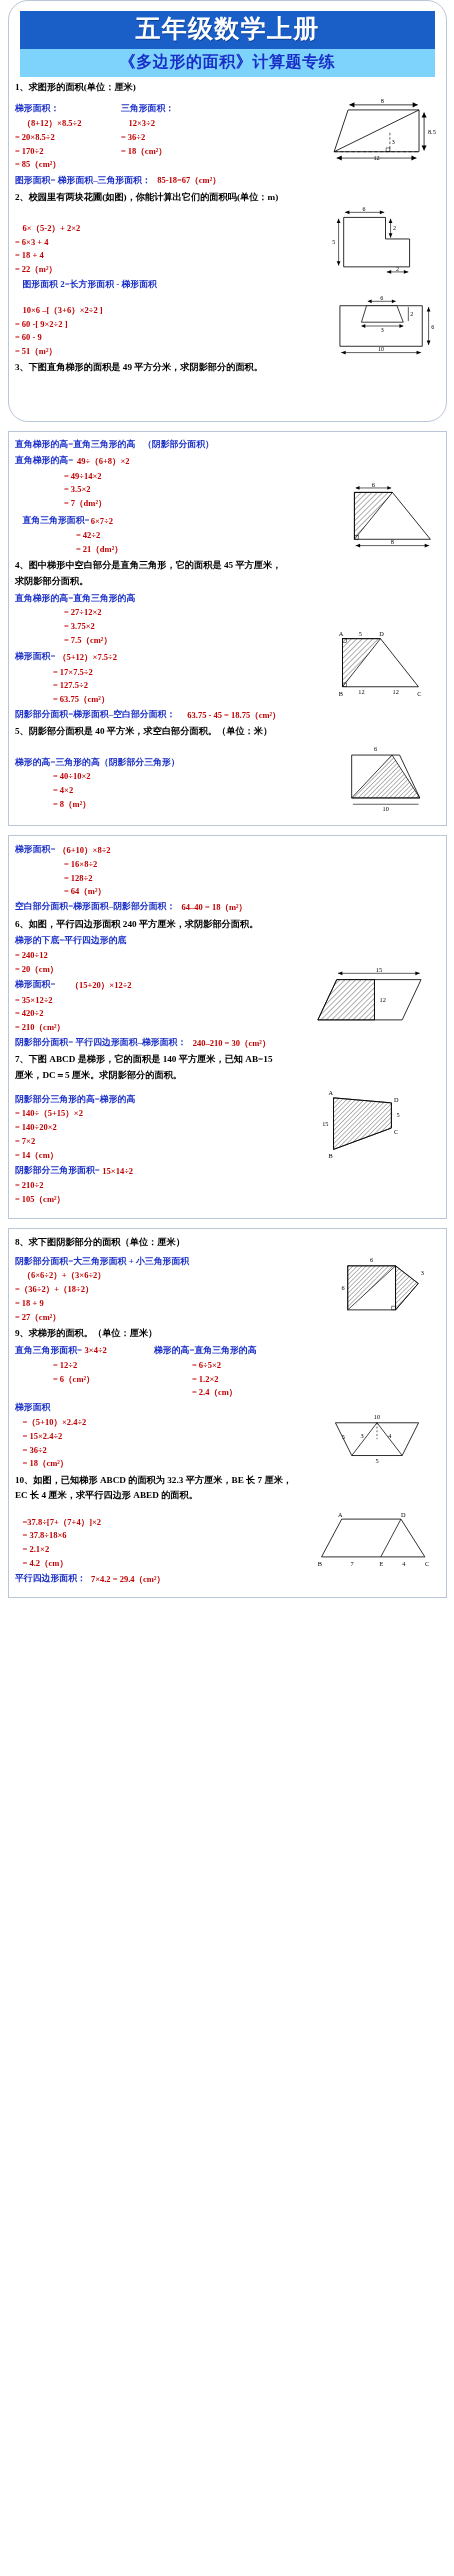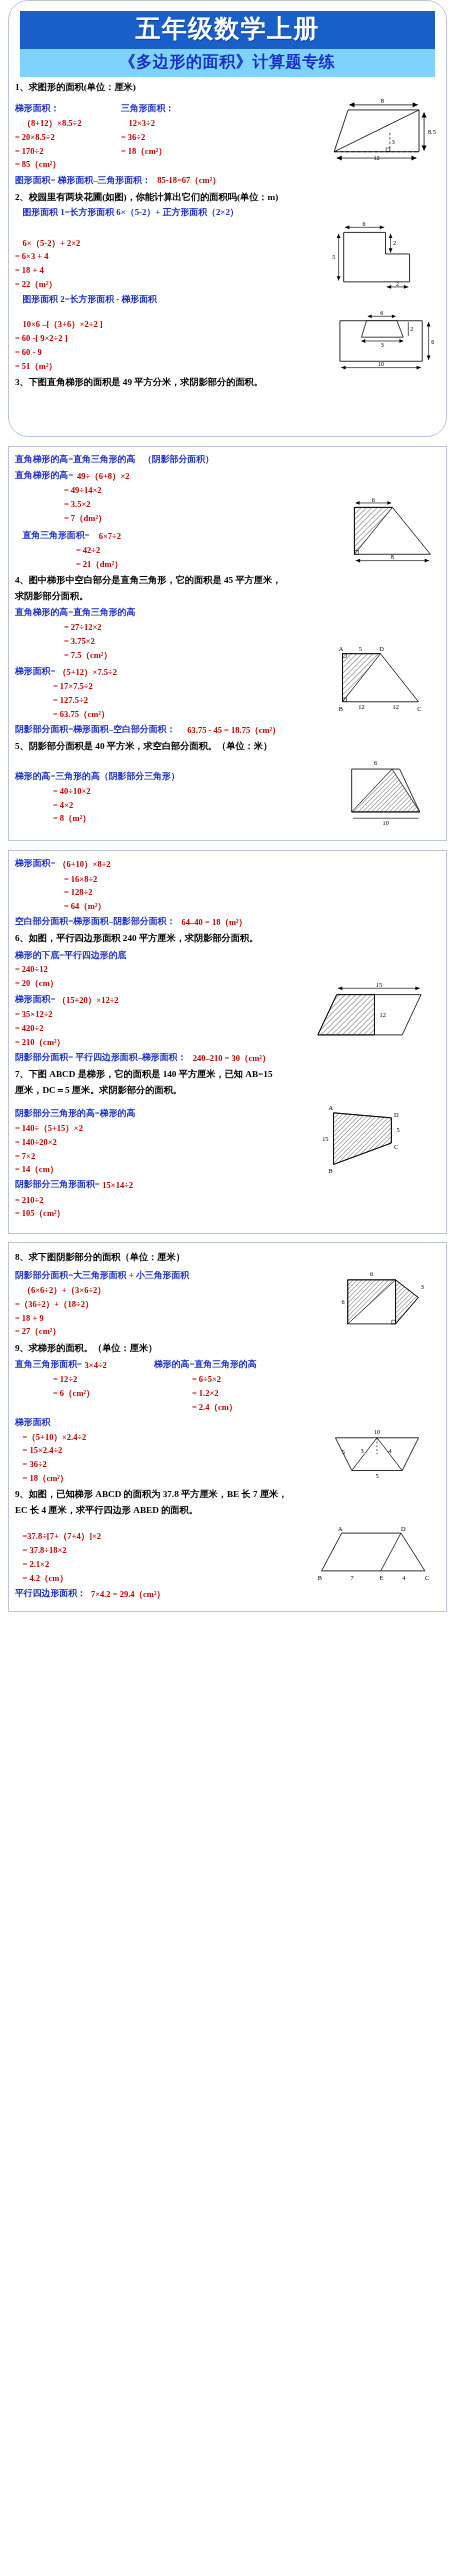--- a/index.html
+++ b/index.html
@@ -148,21 +148,20 @@
         </svg>
       </div>
     </div>
 
     <div class="row">
       <div class="blue">图形面积= 梯形面积–三角形面积：</div>
       <div class="red" style="margin-left:6.3px">85-18=67（cm²）</div>
     </div>
 
     <div class="q">2、校园里有两块花圃(如图)，你能计算出它们的面积吗(单位：m)</div>
-    <div class="blue ind1">图形面积 1=长方形面积 6×（5-2）+ 正方形面积（2×2）</div>
 
     <div class="row">
       <div class="col-left" style="width:209px">
         <div class="red ind1">6×（5-2）+ 2×2</div>
         <div class="red">= 6×3 + 4</div>
         <div class="red">= 18 + 4</div>
         <div class="red">= 22（m²）</div>
       </div>
       <div class="col-fig figbox">
         <svg width="109" height="71" viewBox="0 0 172 112">
@@ -236,21 +235,21 @@
       <div class="col-left" style="width:240px">
         <div class="row">
           <div class="blue">直角梯形的高=</div>
           <div class="red" style="margin-left:3.8px">49÷（6+8）×2</div>
         </div>
         <div class="red ind3">= 49÷14×2</div>
         <div class="red ind3">= 3.5×2</div>
         <div class="red ind3">= 7（dm²）</div>
         <div class="row" style="margin-top:2.5px">
           <div class="blue ind1">直角三角形面积=</div>
-          <div class="red" style="margin-left:9px">6×7÷2</div>
+          <div class="red" style="margin-left:1px">6×7÷2</div>
         </div>
         <div class="red ind4">= 42÷2</div>
         <div class="red ind4">= 21（dm²）</div>
       </div>
       <div class="col-fig figbox">
         <svg width="111" height="76" viewBox="0 0 175 120">
           <defs>
             <pattern id="h1" width="6" height="6" patternUnits="userSpaceOnUse" patternTransform="rotate(45)">
               <line x1="0" y1="0" x2="0" y2="6" stroke="#000" stroke-width="1"></line>
             </pattern>
@@ -355,21 +354,21 @@
     </div>
 
     <div class="q">6、如图，平行四边形面积 240 平方厘米，求阴影部分面积。</div>
     <div class="row">
       <div class="col-left" style="width:202px">
         <div class="blue">梯形的下底=平行四边形的底</div>
         <div class="red">= 240÷12</div>
         <div class="red">= 20（cm）</div>
         <div class="row" style="margin-top:1.3px">
           <div class="blue">梯形面积=</div>
-          <div class="red" style="margin-left:2px">（15+20）×12÷2</div>
+          <div class="red" style="margin-left:15px">（15+20）×12÷2</div>
         </div>
         <div class="red">= 35×12÷2</div>
         <div class="red">= 420÷2</div>
         <div class="red">= 210（cm²）</div>
       </div>
       <div class="col-fig figbox">
         <svg width="126" height="73" viewBox="0 0 200 116">
           <defs>
             <pattern id="h4" width="6" height="6" patternUnits="userSpaceOnUse" patternTransform="rotate(45)">
               <line x1="0" y1="0" x2="0" y2="6" stroke="#000" stroke-width="1"></line>
@@ -501,27 +500,27 @@
           <line x1="100" y1="34" x2="100" y2="60" stroke="#000" stroke-width="1" stroke-dasharray="3 3"></line>
           <text x="100" y="28" font-size="10" text-anchor="middle" font-family="Liberation Serif, serif">10</text>
           <text x="100" y="98" font-size="10" text-anchor="middle" font-family="Liberation Serif, serif">5</text>
           <text x="74" y="58" font-size="10" font-family="Liberation Serif, serif">3</text>
           <text x="118" y="58" font-size="10" font-family="Liberation Serif, serif">4</text>
           <text x="44" y="60" font-size="10" font-family="Liberation Serif, serif">5</text>
         </svg>
       </div>
     </div>
 
-    <div class="q">9、如图，已知梯形 ABCD 的面积为 37.8 平方厘米，BE 长 7 厘米，</div>
+    <div class="q">10、如图，已知梯形 ABCD 的面积为 32.3 平方厘米，BE 长 7 厘米，</div>
     <div class="q">EC 长 4 厘米，求平行四边形 ABED 的面积。</div>
 
     <div class="row">
       <div class="col-left" style="width:202px">
         <div class="red ind1">=37.8÷[7+（7+4）]×2</div>
-        <div class="red ind1">= 37.8÷18×2</div>
+        <div class="red ind1">= 37.8÷18×6</div>
         <div class="red ind1">= 2.1×2</div>
         <div class="red ind1">= 4.2（cm）</div>
       </div>
       <div class="col-fig figbox">
         <svg width="126" height="66" viewBox="0 0 200 104">
           <polygon points="44,22 138,22 176,82 12,82" fill="none" stroke="#000" stroke-width="1.3"></polygon>
           <line x1="138" y1="22" x2="106" y2="82" stroke="#000" stroke-width="1.2"></line>
           <text x="38" y="18" font-size="10" font-family="Liberation Serif, serif">A</text>
           <text x="138" y="18" font-size="10" font-family="Liberation Serif, serif">D</text>
           <text x="6" y="96" font-size="10" font-family="Liberation Serif, serif">B</text>

